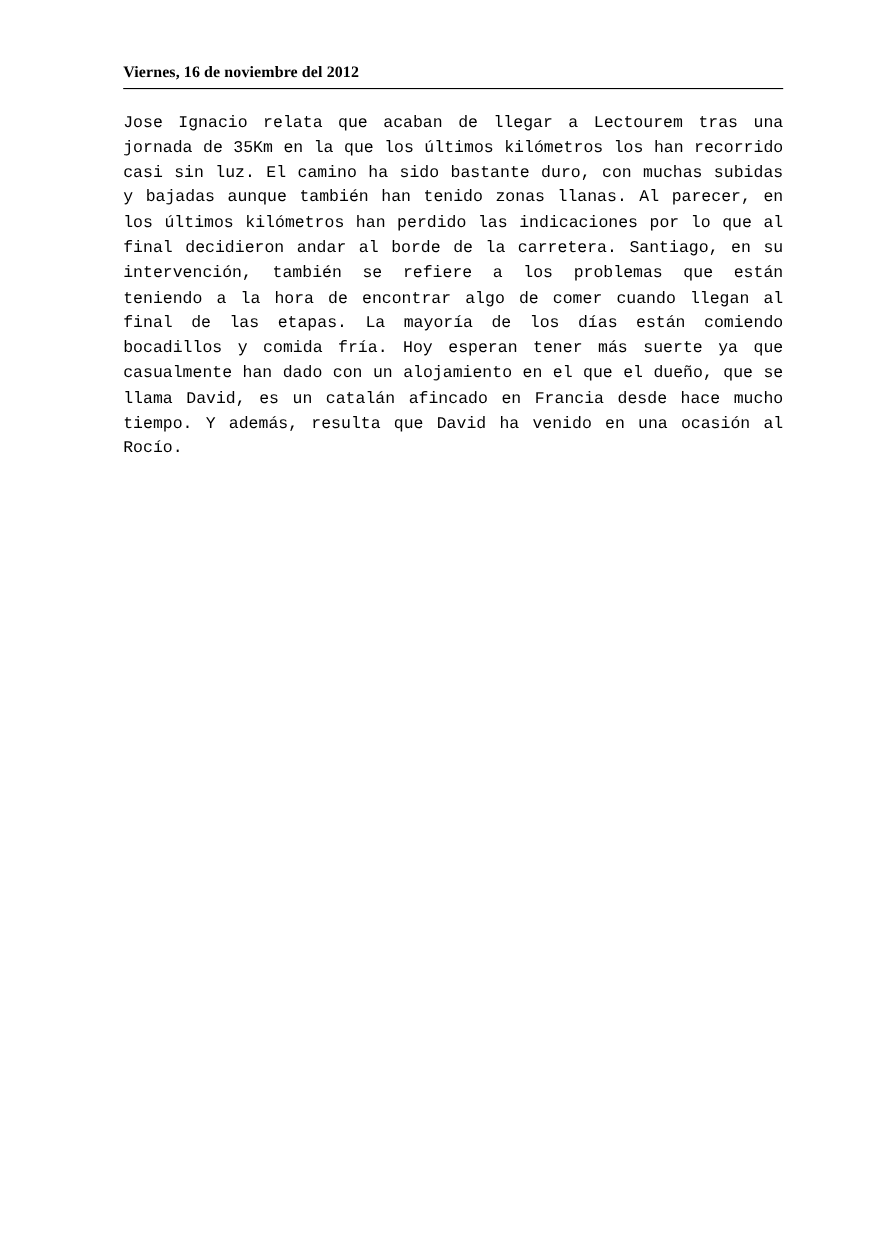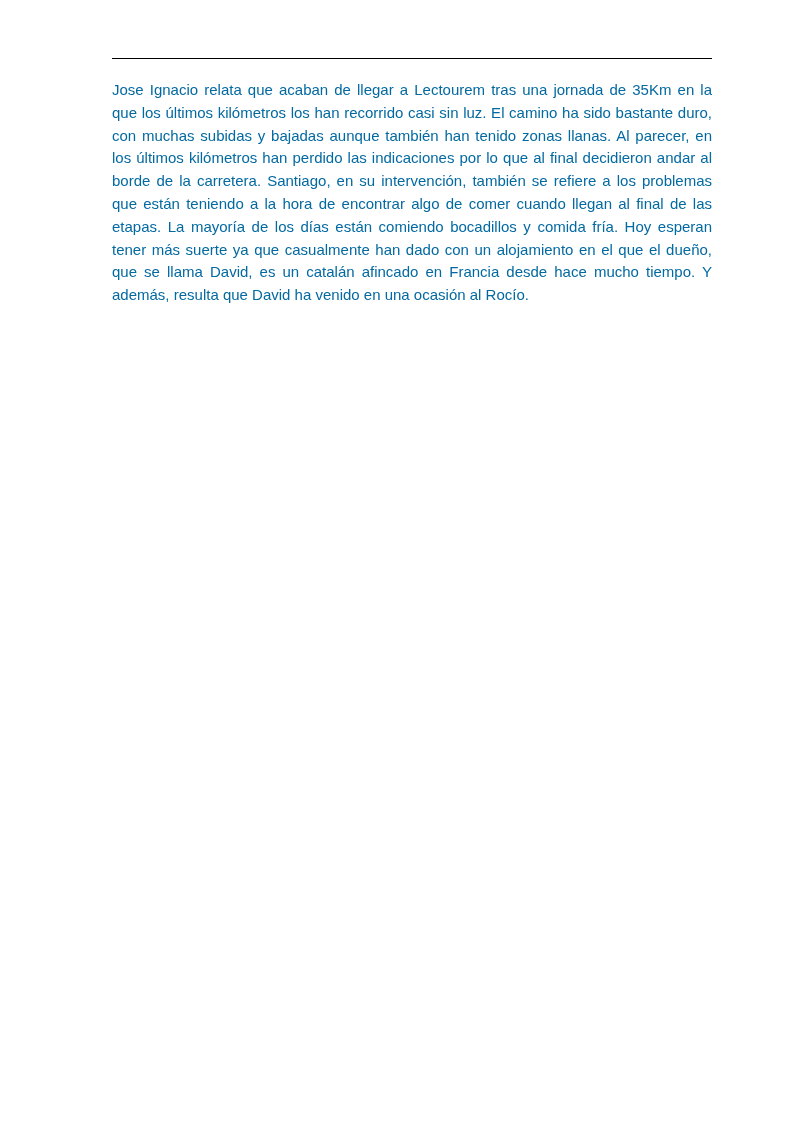--- a/index.html
+++ b/index.html
@@ -34,31 +34,32 @@
     padding-bottom: 5px;
     color: #000;
   }
   .header-rule {
     border: 0;
     border-top: 1px solid #000;
     margin: 0 0 20px 0;
     width: 100%;
   }
   .body-text {
-    font-family: Liberation Sans, sans-serif;
+    font-family: Liberation Mono, monospace;
     font-size: 15px;
     line-height: 1.52;
     text-align: justify;
     text-justify: inter-word;
-    color: #0369a1;
+    color: #000000;
     margin: 0;
     hyphens: none;
   }
 </style>
 </head>
 <body>
 
 <div class="page">
   <div class="content">
+    <div class="doc-header">Viernes, 16 de noviembre del 2012</div>
     <hr class="header-rule">
     <p class="body-text">Jose Ignacio relata que acaban de llegar a Lectourem tras una jornada de 35Km en la que los últimos kilómetros los han recorrido casi sin luz. El camino ha sido bastante duro, con muchas subidas y bajadas aunque también han tenido zonas llanas. Al parecer, en los últimos kilómetros han perdido las indicaciones por lo que al final decidieron andar al borde de la carretera. Santiago, en su intervención, también se refiere a los problemas que están teniendo a la hora de encontrar algo de comer cuando llegan al final de las etapas. La mayoría de los días están comiendo bocadillos y comida fría. Hoy esperan tener más suerte ya que casualmente han dado con un alojamiento en el que el dueño, que se llama David, es un catalán afincado en Francia desde hace mucho tiempo. Y además, resulta que David ha venido en una ocasión al Rocío.</p>
   </div>
 </div>
 
 </body></html>

